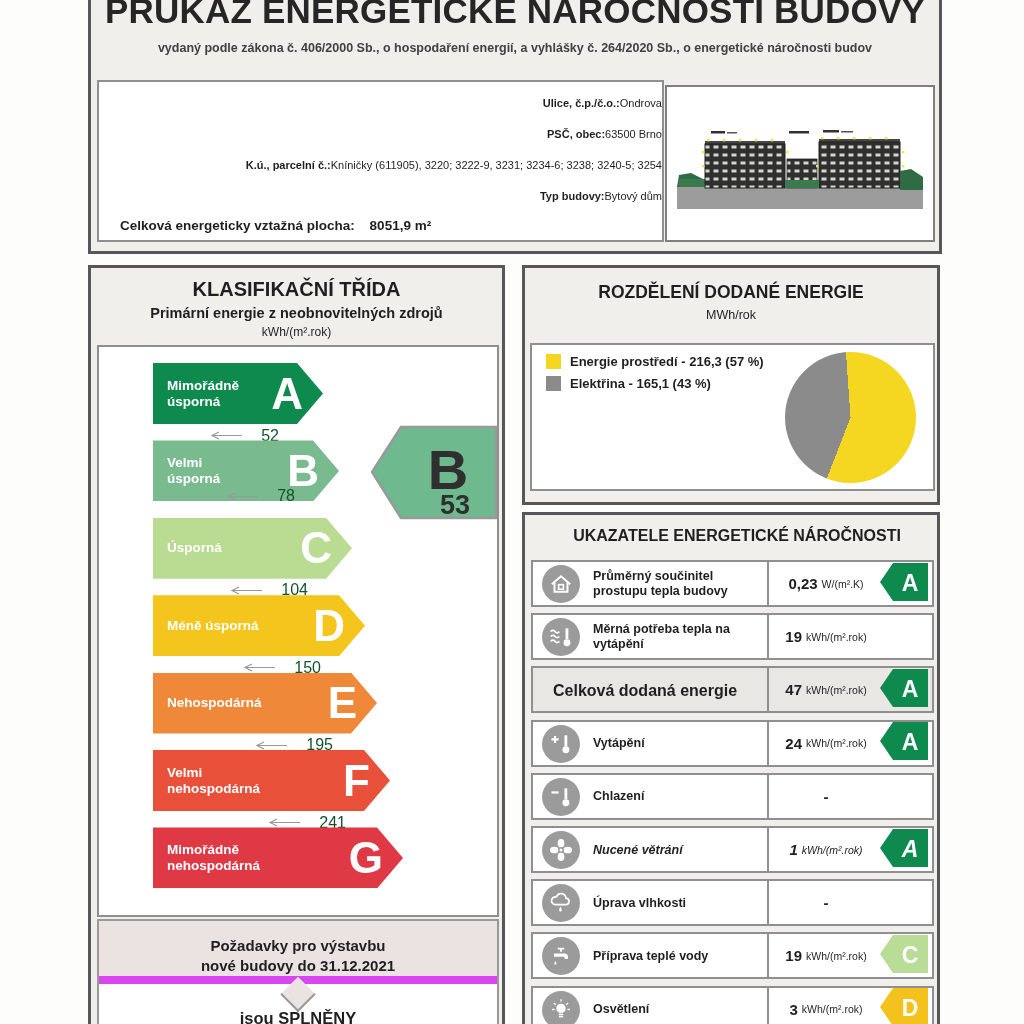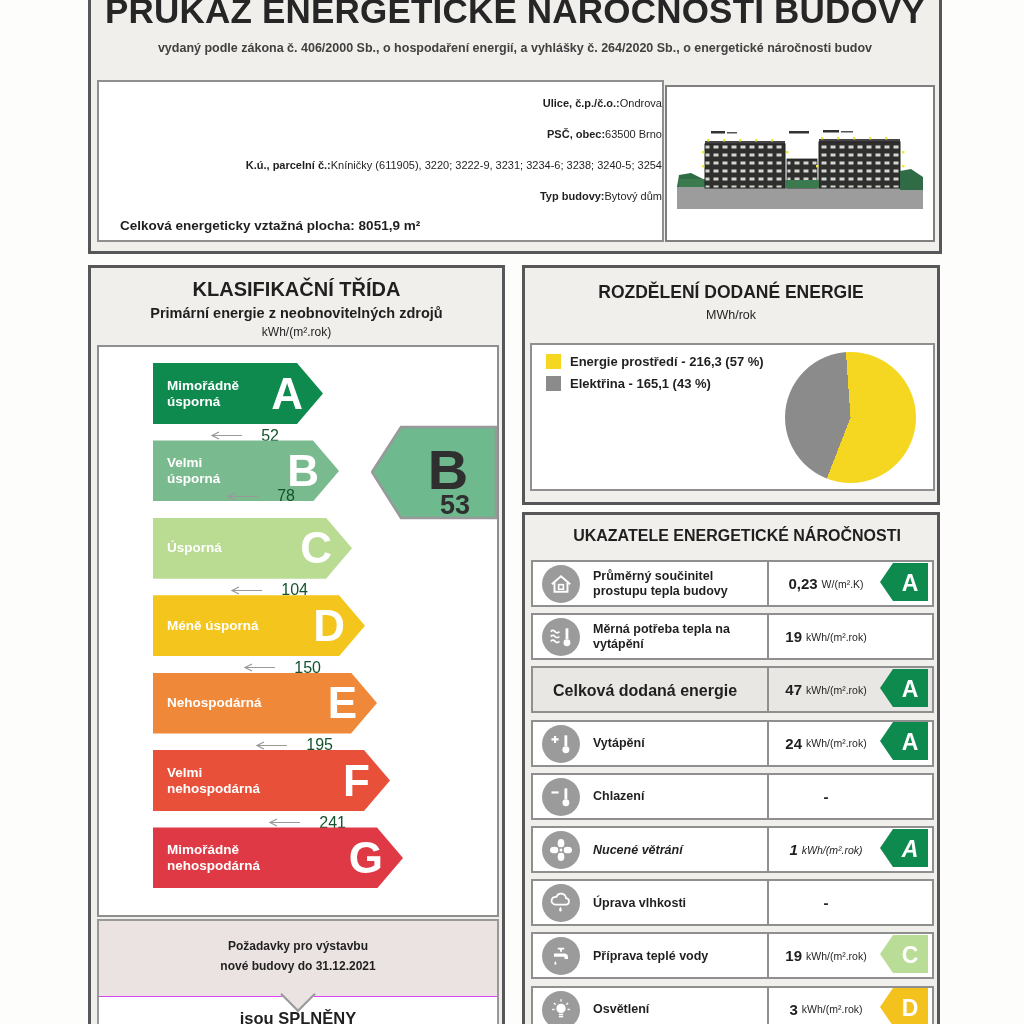--- a/index.html
+++ b/index.html
@@ -22,22 +22,22 @@
   .cls-sub2{position:absolute;top:57px;left:0;right:0;text-align:center;font-size:12px;}
   .chart-box{left:6px;top:77px;width:402px;height:572px;}
   .cls-arrow{position:absolute;left:6px;height:61px;color:#fff;
      clip-path:polygon(0 0,calc(100% - 26px) 0,100% 50%,calc(100% - 26px) 100%,0 100%);margin-left:48px;}
   .cls-label{position:absolute;left:14px;top:50%;transform:translateY(-50%);font-size:13.5px;font-weight:bold;line-height:16px;}
   .cls-letter{position:absolute;right:20px;top:50%;transform:translateY(-50%);font-size:44px;font-weight:bold;}
   .cls-th{position:absolute;left:6px;display:flex;justify-content:flex-end;align-items:center;gap:18px;
      font-size:16px;color:#14532d;}
   .rating-svg{position:absolute;left:272px;top:78px;}
   .req-box{left:6px;top:651px;width:402px;height:122px;border:2px solid #999;background:#fff;box-sizing:border-box;position:absolute;}
-  .req-head{position:absolute;top:0;left:0;right:0;height:76px;background:#ebe3e2;border-bottom:1px solid #d946ef;
-     text-align:center;font-weight:bold;font-size:12px;line-height:20px;padding-top:15px;box-sizing:border-box;}
+  .req-head{position:absolute;top:0;left:0;right:0;height:63px;background:#ebe3e2;border-bottom:8px solid #d946ef;
+     text-align:center;font-weight:bold;font-size:15px;line-height:20px;padding-top:15px;box-sizing:border-box;}
   .notch{position:absolute;left:50%;top:61px;width:23px;height:23px;background:#ebe3e2;
      border-right:2px solid #999;border-bottom:2px solid #999;transform:translateX(-50%) rotate(45deg);}
   .req-result{position:absolute;top:88px;left:0;right:0;text-align:center;font-weight:bold;font-size:16.5px;}
   
   .sp-title{position:absolute;top:14px;left:0;right:0;text-align:center;font-size:17.5px;}
   .sp-unit{position:absolute;top:40px;left:0;right:0;text-align:center;font-size:12.5px;}
   .sp-box{left:5px;top:75px;width:405px;height:148px;}
   .legend{position:absolute;left:14px;top:9px;}
   .leg-row{display:flex;align-items:center;margin-bottom:7px;}
   .leg-sw{width:15px;height:15px;margin-right:9px;flex:0 0 auto;}
@@ -68,21 +68,21 @@
 
     <div class="wbox addr-box">
       <div id="addr-rows">
           <div class="addr-row"><span class="addr-label">Ulice, č.p./č.o.:</span><span>Ondrova</span></div>
           <div class="addr-row"><span class="addr-label">PSČ, obec:</span><span>63500 Brno</span></div>
           <div class="addr-row"><span class="addr-label">K.ú., parcelní č.:</span><span>Kníničky (611905), 3220; 3222-9, 3231; 3234-6; 3238; 3240-5; 3254</span></div>
           <div class="addr-row"><span class="addr-label">Typ budovy:</span><span>Bytový dům</span></div>
         </div>
       <div class="area-row">
         <span>Celková energeticky vztažná plocha:</span>
-        <span style="margin-left:0;">8051,9 m²</span>
+        <span style="margin-left:11px;">8051,9 m²</span>
       </div>
     </div>
 
     <div class="wbox img-box">
       <svg width="266" height="153" viewBox="0 0 266 153">
         <defs>
           <pattern id="win" width="9" height="8" patternUnits="userSpaceOnUse">
             <rect width="9" height="8" fill="#2f2f2e"></rect>
             <rect x="1.5" y="2.5" width="5" height="3" fill="#d6d6d0"></rect>
           </pattern>

